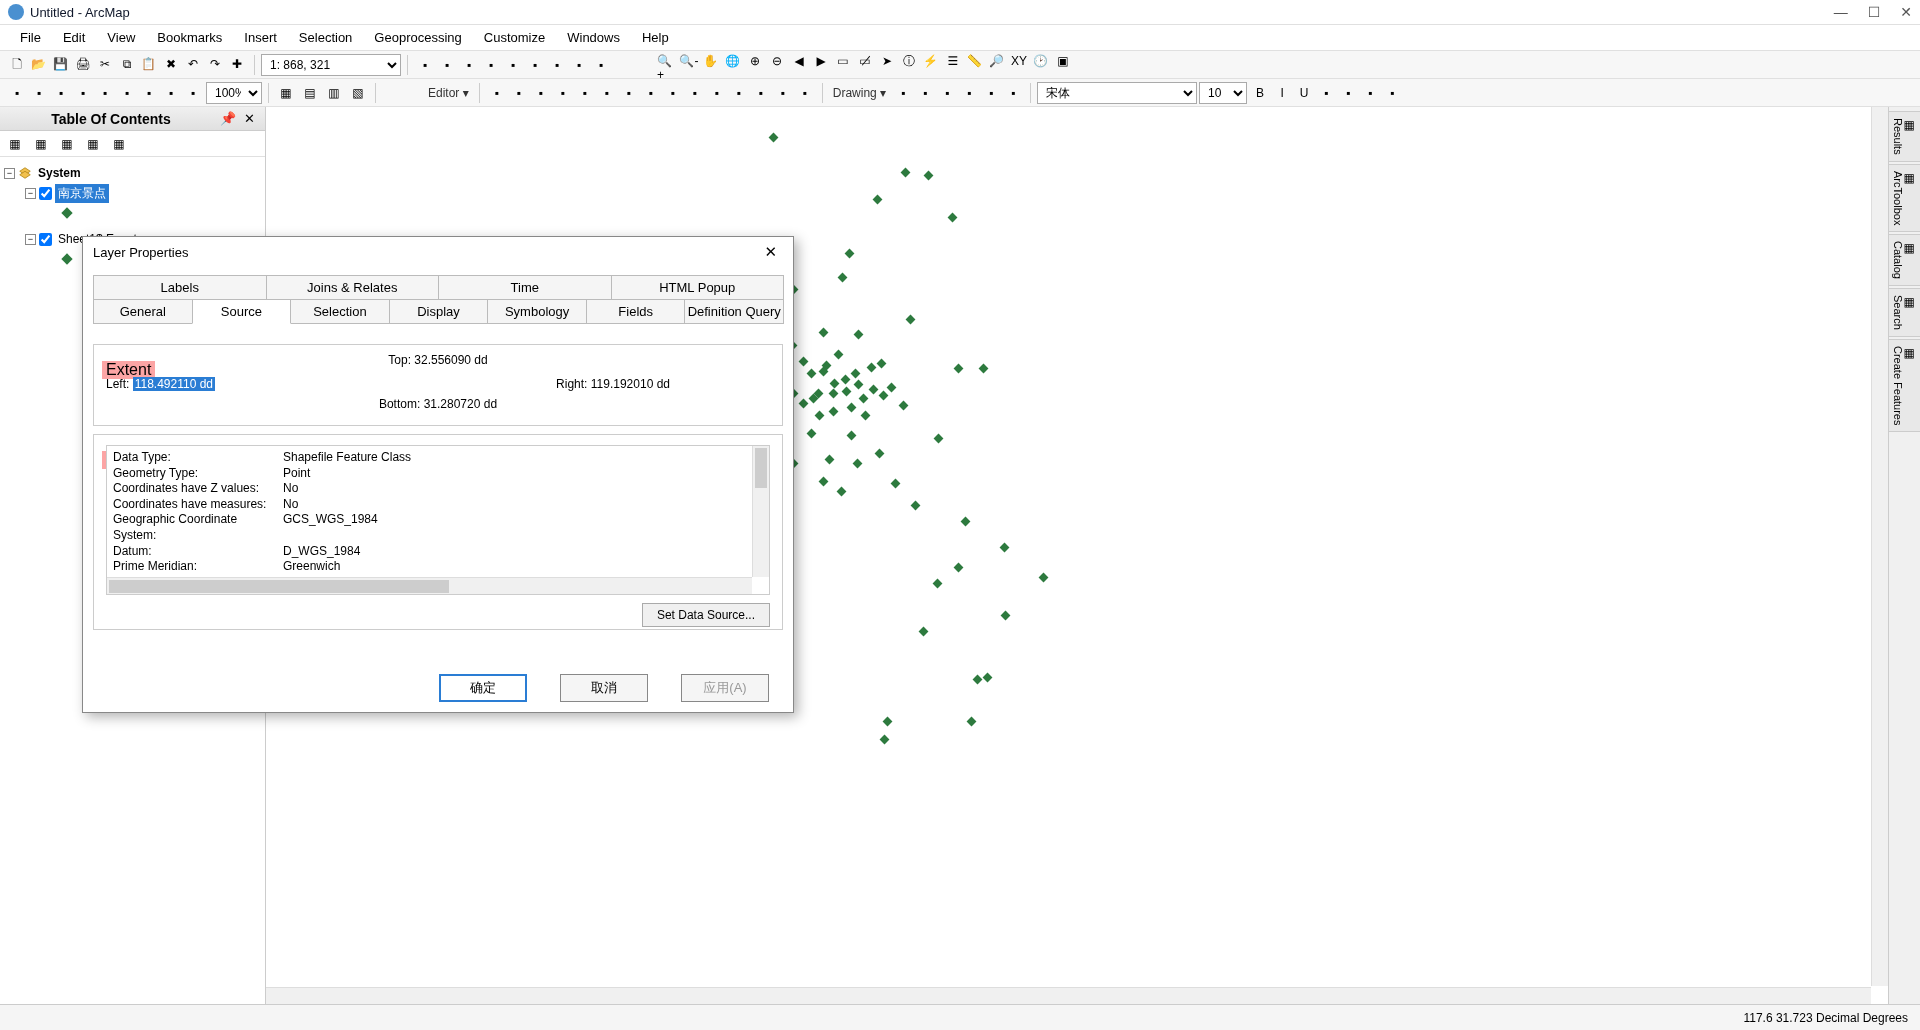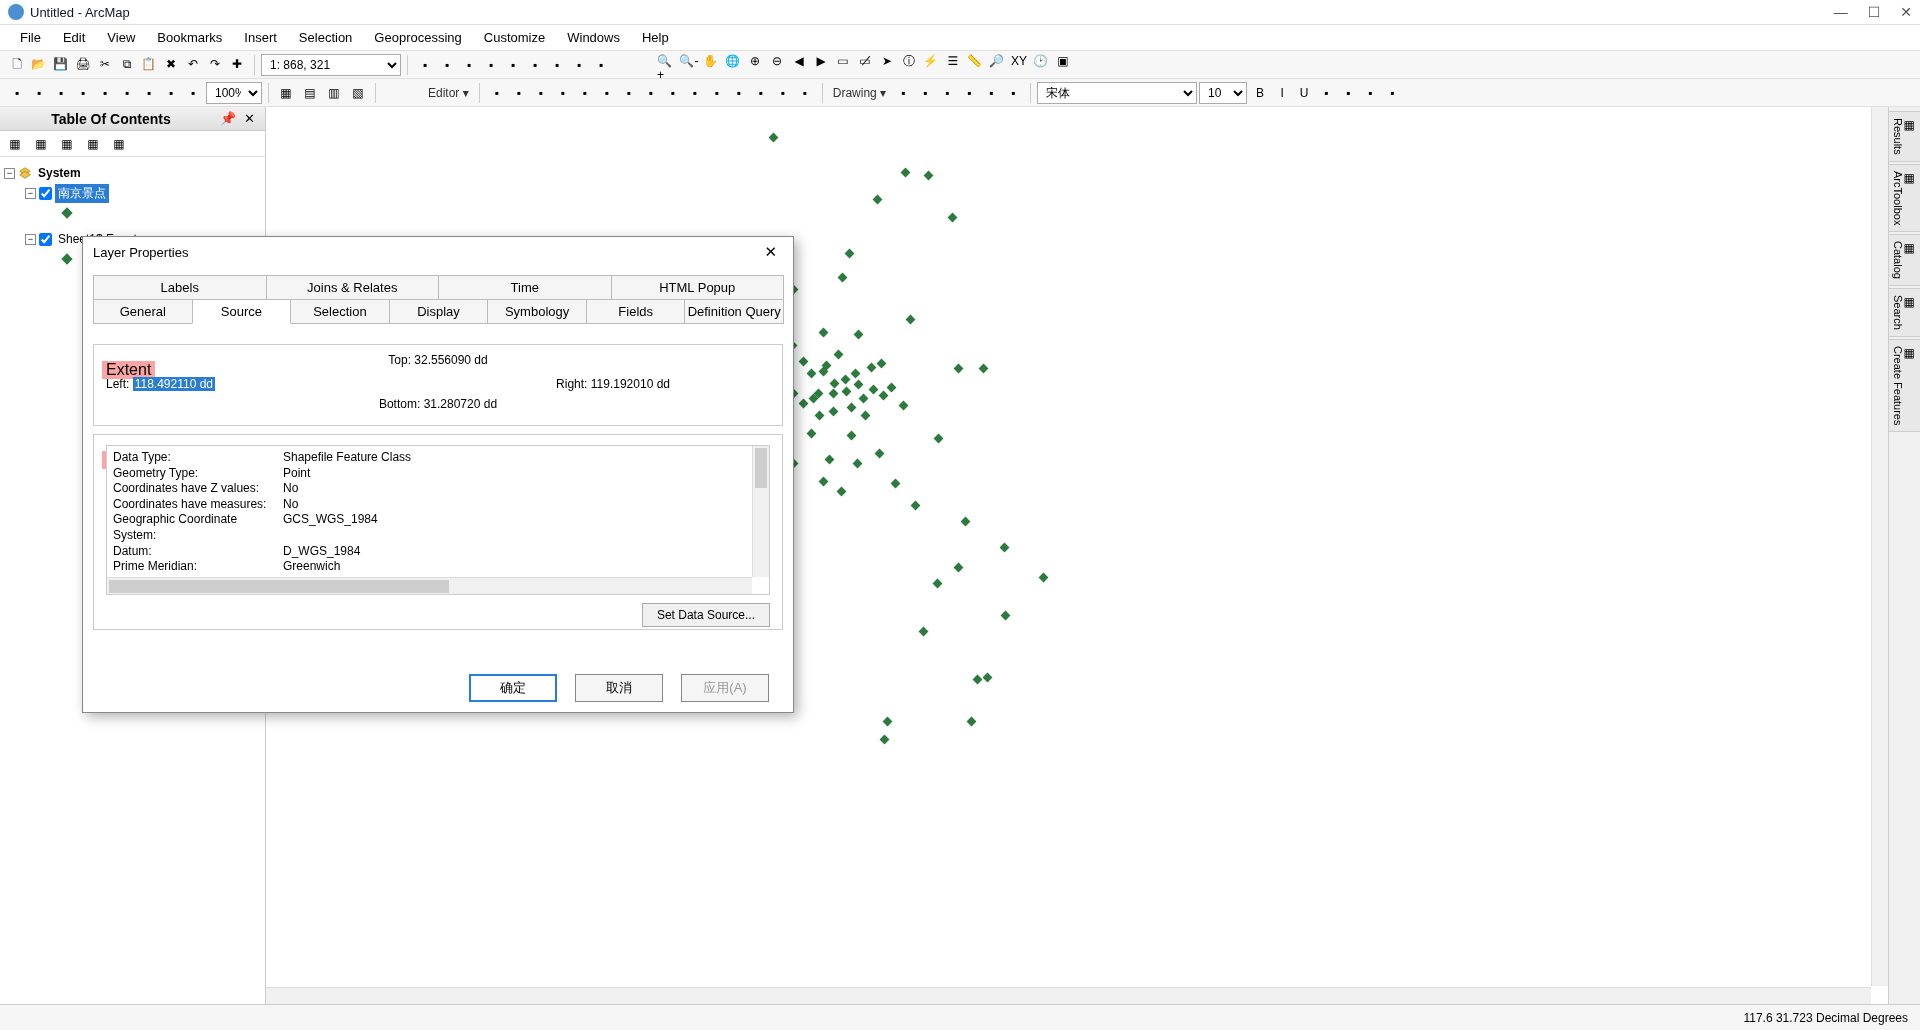--- a/index.html
+++ b/index.html
@@ -76,21 +76,21 @@
 .ds-box { border: 1px solid #ccc; height: 150px; overflow: hidden; position: relative; background: #fff;}
 .ds-content { padding: 4px 6px; font-size: 12px; line-height: 1.3; height: 130px; overflow: hidden; }
 .ds-row { display: flex; }
 .ds-key { width: 170px; }
 .ds-scroll-v { position: absolute; right: 0; top: 0; bottom: 17px; width: 17px; background: #f0f0f0; border-left: 1px solid #ddd; }
 .ds-scroll-v .thumb { position: absolute; top: 2px; left: 2px; right: 2px; height: 40px; background: #cdcdcd; }
 .ds-scroll-h { position: absolute; left: 0; right: 17px; bottom: 0; height: 17px; background: #f0f0f0; border-top: 1px solid #ddd; display:flex; align-items:center; }
 .ds-scroll-h .thumb { height: 13px; margin-left:2px; width: 340px; background: #cdcdcd; }
 .ds-btnrow { text-align: right; margin-top: 8px; }
 .ds-btn { border: 1px solid #aaa; background: #f0f0f0; padding: 4px 14px; cursor: pointer; font-size: 12px; }
-.dialog-buttons { height: 48px; display: flex; align-items: center; justify-content: flex-end; gap: 18px; padding: 0 24px; }
+.dialog-buttons { height: 48px; display: flex; align-items: center; justify-content: flex-end; gap: 33px; padding: 0 24px; }
 .dlg-btn { width: 88px; height: 28px; border: 1px solid #888; background: #f5f5f5; cursor: pointer; font-size: 13px; }
 .dlg-btn.primary { border: 2px solid #2a7dd4; background: #fff; }
 .dlg-btn.disabled { color: #999; }
 
 .font-dd { width:160px; }
 .size-dd { width:48px; }
 </style>
 </head>
 <body>
 

